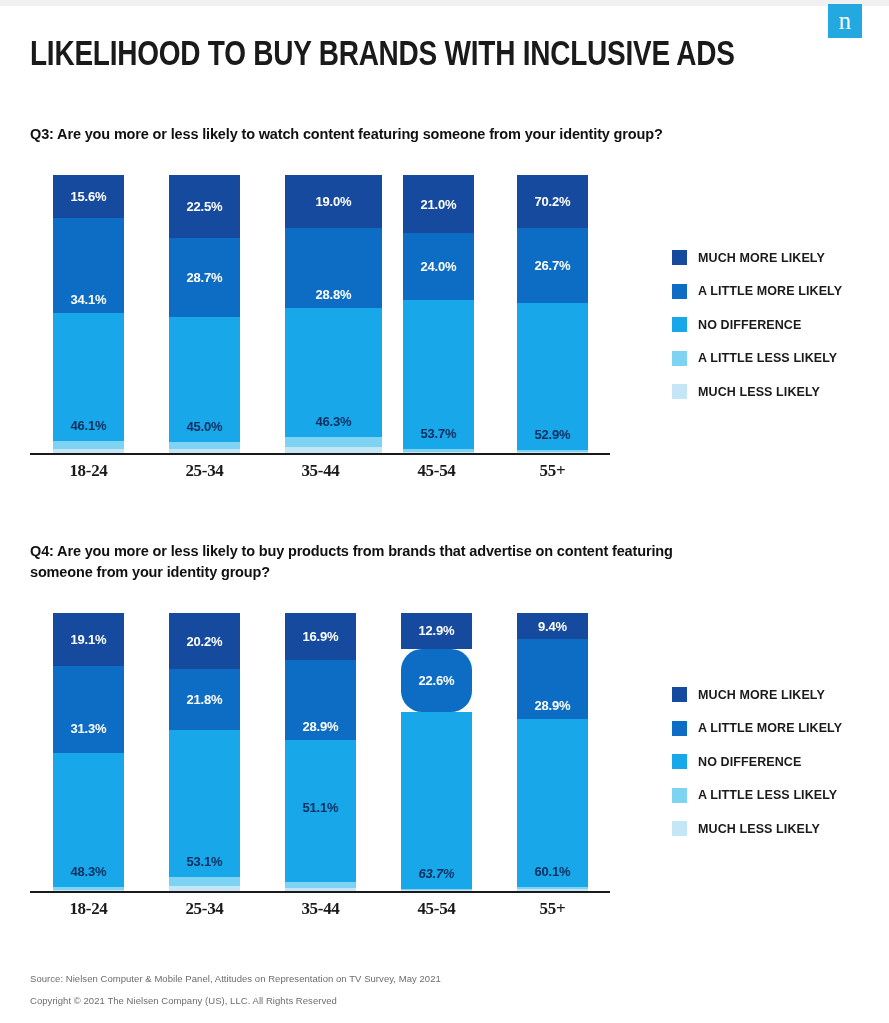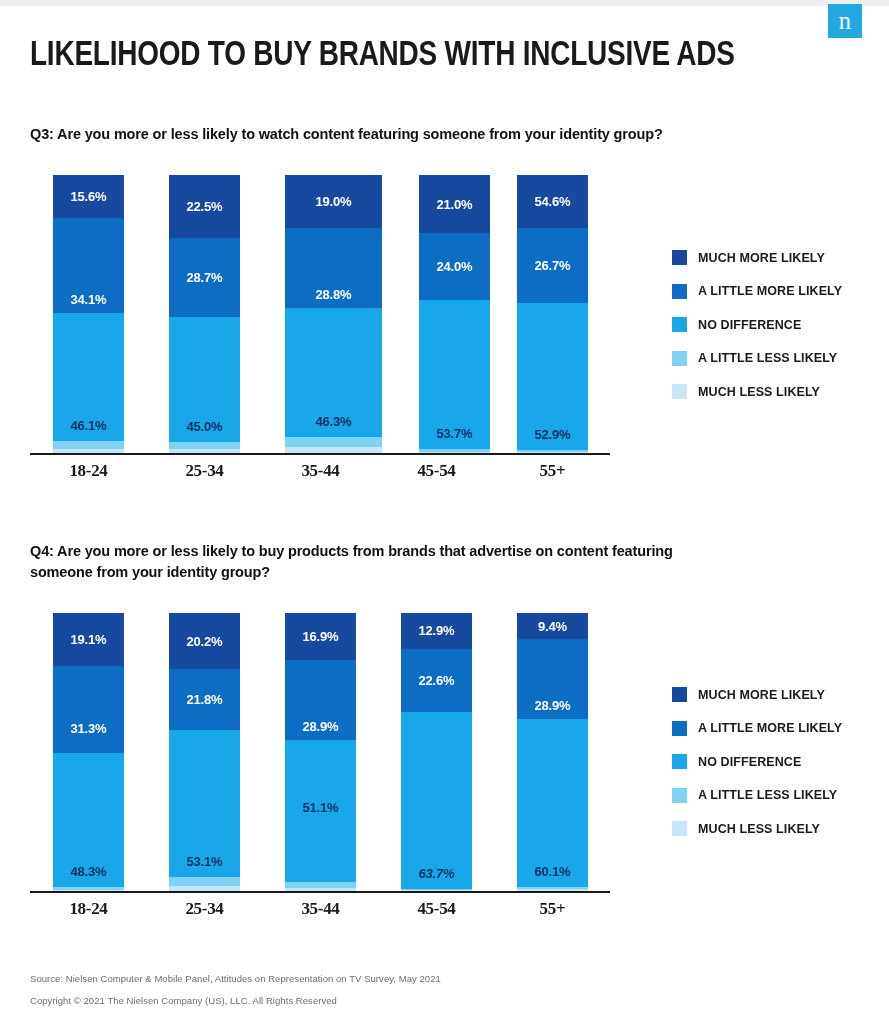--- a/index.html
+++ b/index.html
@@ -149,36 +149,36 @@
           </div>
           <div class="seg s1" style="top: 52.82px; height: 80.064px; background: rgb(13, 108, 196); align-items: flex-end; padding-bottom: 6px;">
             <span class="val">28.8%</span>
           </div>
           <div class="seg s2" style="top: 132.884px; height: 128.714px; background: rgb(24, 168, 234); align-items: flex-end; padding-bottom: 8px;">
             <span class="val">46.3%</span>
           </div>
           <div class="seg s3" style="top: 261.598px; height: 10.008px; background: rgb(126, 211, 242);"></div>
           <div class="seg s4" style="top: 271.606px; height: 6.394px; background: rgb(196, 230, 247);"></div>
         </div>
-        <div class="bar" style="left: 389px; top: 5px; height: 278px;">
+        <div class="bar" style="left: 373px; top: 5px; height: 278px;">
           <div class="seg s0" style="top: 0px; height: 58.38px; background: rgb(21, 74, 158);">
             <span class="val">21.0%</span>
           </div>
           <div class="seg s1" style="top: 58.38px; height: 66.72px; background: rgb(13, 108, 196);">
             <span class="val">24.0%</span>
           </div>
           <div class="seg s2" style="top: 125.1px; height: 149.286px; background: rgb(24, 168, 234); align-items: flex-end; padding-bottom: 8px;">
             <span class="val">53.7%</span>
           </div>
           <div class="seg s3" style="top: 274.386px; height: 2.502px; background: rgb(126, 211, 242);"></div>
           <div class="seg s4" style="top: 276.888px; height: 1.112px; background: rgb(196, 230, 247);"></div>
         </div>
         <div class="bar" style="left: 487px; top: 5px; height: 278px;">
           <div class="seg s0" style="top: 0px; height: 53.376px; background: rgb(21, 74, 158);">
-            <span class="val">54.6%</span>
+            <span class="val">70.2%</span>
           </div>
           <div class="seg s1" style="top: 53.376px; height: 74.226px; background: rgb(13, 108, 196);">
             <span class="val">26.7%</span>
           </div>
           <div class="seg s2" style="top: 127.602px; height: 147.062px; background: rgb(24, 168, 234); align-items: flex-end; padding-bottom: 8px;">
             <span class="val">52.9%</span>
           </div>
           <div class="seg s3" style="top: 274.664px; height: 2.224px; background: rgb(126, 211, 242);"></div>
           <div class="seg s4" style="top: 276.888px; height: 1.112px; background: rgb(196, 230, 247);"></div>
         </div>
@@ -254,21 +254,21 @@
           <div class="seg s2" style="top: 127.324px; height: 142.058px; background: rgb(24, 168, 234); padding-bottom: 8px;">
             <span class="val">51.1%</span>
           </div>
           <div class="seg s3" style="top: 269.382px; height: 5.56px; background: rgb(126, 211, 242);"></div>
           <div class="seg s4" style="top: 274.942px; height: 3.058px; background: rgb(196, 230, 247);"></div>
         </div>
         <div class="bar" style="left: 371px; top: 5px; height: 278px;">
           <div class="seg s0" style="top: 0px; height: 35.862px; background: rgb(21, 74, 158);">
             <span class="val">12.9%</span>
           </div>
-          <div class="seg s1" style="top: 35.862px; height: 62.828px; background: rgb(13, 108, 196);">
+          <div class="seg s1" style="top: 35.862px; height: 62.828px; background: rgb(13, 108, 196); border-radius: 21px;">
             <span class="val">22.6%</span>
           </div>
           <div class="seg s2" style="top: 98.69px; height: 177.086px; background: rgb(24, 168, 234); align-items: flex-end; padding-bottom: 8px; font-style: italic;">
             <span class="val">63.7%</span>
           </div>
           <div class="seg s3" style="top: 275.776px; height: 1.39px; background: rgb(126, 211, 242);"></div>
           <div class="seg s4" style="top: 277.166px; height: 0.834px; background: rgb(196, 230, 247);"></div>
         </div>
         <div class="bar" style="left: 487px; top: 5px; height: 278px;">
           <div class="seg s0" style="top: 0px; height: 26.132px; background: rgb(21, 74, 158);">

